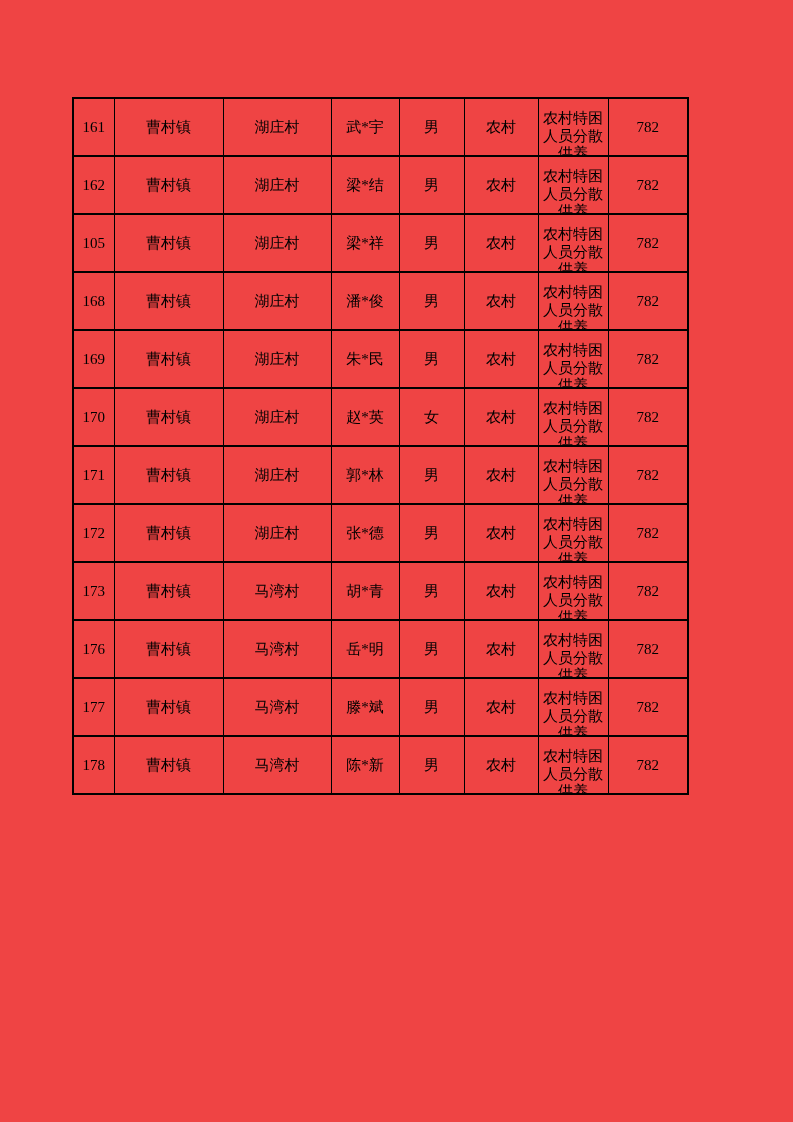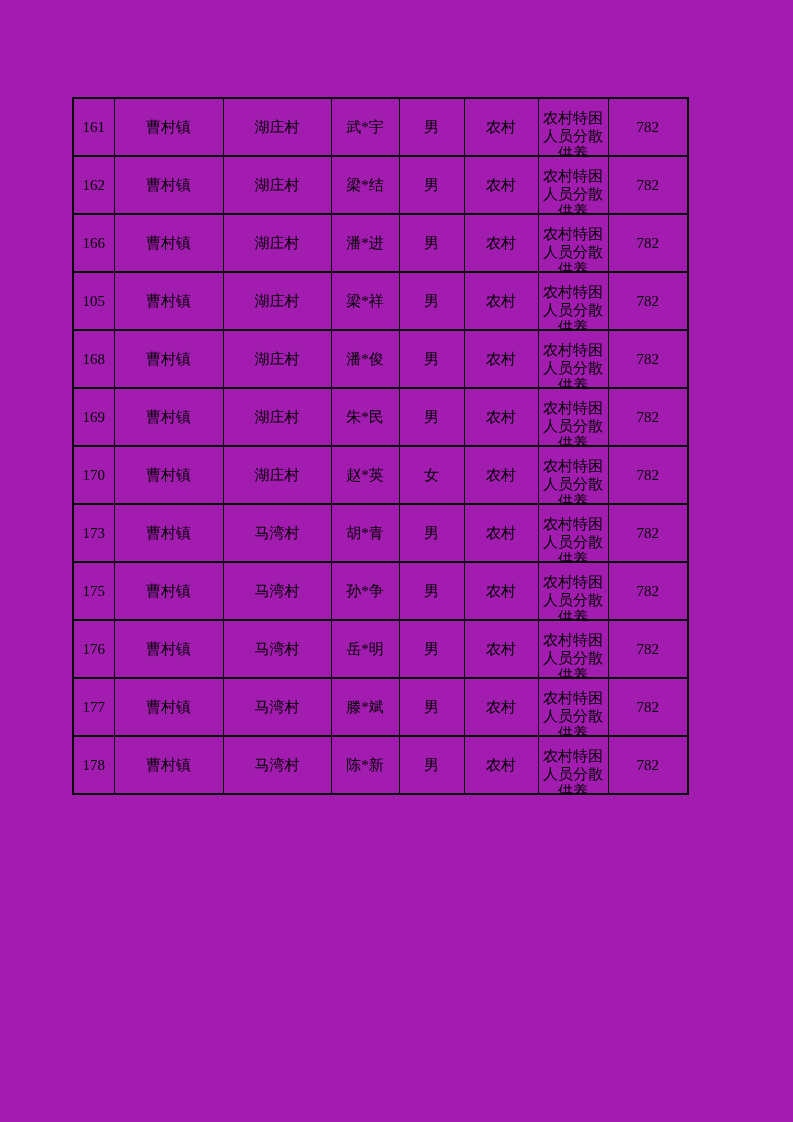--- a/index.html
+++ b/index.html
@@ -12,21 +12,21 @@
     background: #ffffff;
     position: relative;
     font-family: "Liberation Serif", serif;
     color: #000000;
   }
   .page {
     position: absolute;
     left: 0; top: 0;
     width: 793px;
     height: 1122px;
-    background: #a21caf;
+    background: #ef4444;
     overflow: hidden;
   }
   table.benefit-table {
     position: absolute;
     left: 72px;
     top: 97px;
     width: 615px;
     border-collapse: collapse;
     table-layout: fixed;
     border: 2px solid #000000;
@@ -95,32 +95,20 @@
     <td class="cell-residence">农村</td>
     <td class="cell-category">
       <div class="clip">农村特困人员分散供养</div>
     </td>
     <td class="cell-amount">782</td>
   </tr>
 
 
 
 
-  <tr>
-    <td class="cell-seq">166</td>
-    <td class="cell-town">曹村镇</td>
-    <td class="cell-village">湖庄村</td>
-    <td class="cell-name">潘*进</td>
-    <td class="cell-gender">男</td>
-    <td class="cell-residence">农村</td>
-    <td class="cell-category">
-      <div class="clip">农村特困人员分散供养</div>
-    </td>
-    <td class="cell-amount">782</td>
-  </tr>
 
   <tr>
     <td class="cell-seq">105</td>
     <td class="cell-town">曹村镇</td>
     <td class="cell-village">湖庄村</td>
     <td class="cell-name">梁*祥</td>
     <td class="cell-gender">男</td>
     <td class="cell-residence">农村</td>
     <td class="cell-category">
       <div class="clip">农村特困人员分散供养</div>
@@ -160,48 +148,60 @@
     <td class="cell-village">湖庄村</td>
     <td class="cell-name">赵*英</td>
     <td class="cell-gender">女</td>
     <td class="cell-residence">农村</td>
     <td class="cell-category">
       <div class="clip">农村特困人员分散供养</div>
     </td>
     <td class="cell-amount">782</td>
   </tr>
 
-
+  <tr>
+    <td class="cell-seq">171</td>
+    <td class="cell-town">曹村镇</td>
+    <td class="cell-village">湖庄村</td>
+    <td class="cell-name">郭*林</td>
+    <td class="cell-gender">男</td>
+    <td class="cell-residence">农村</td>
+    <td class="cell-category">
+      <div class="clip">农村特困人员分散供养</div>
+    </td>
+    <td class="cell-amount">782</td>
+  </tr>
+
+  <tr>
+    <td class="cell-seq">172</td>
+    <td class="cell-town">曹村镇</td>
+    <td class="cell-village">湖庄村</td>
+    <td class="cell-name">张*德</td>
+    <td class="cell-gender">男</td>
+    <td class="cell-residence">农村</td>
+    <td class="cell-category">
+      <div class="clip">农村特困人员分散供养</div>
+    </td>
+    <td class="cell-amount">782</td>
+  </tr>
 
   <tr>
     <td class="cell-seq">173</td>
     <td class="cell-town">曹村镇</td>
     <td class="cell-village">马湾村</td>
     <td class="cell-name">胡*青</td>
     <td class="cell-gender">男</td>
     <td class="cell-residence">农村</td>
     <td class="cell-category">
       <div class="clip">农村特困人员分散供养</div>
     </td>
     <td class="cell-amount">782</td>
   </tr>
 
 
-  <tr>
-    <td class="cell-seq">175</td>
-    <td class="cell-town">曹村镇</td>
-    <td class="cell-village">马湾村</td>
-    <td class="cell-name">孙*争</td>
-    <td class="cell-gender">男</td>
-    <td class="cell-residence">农村</td>
-    <td class="cell-category">
-      <div class="clip">农村特困人员分散供养</div>
-    </td>
-    <td class="cell-amount">782</td>
-  </tr>
 
   <tr>
     <td class="cell-seq">176</td>
     <td class="cell-town">曹村镇</td>
     <td class="cell-village">马湾村</td>
     <td class="cell-name">岳*明</td>
     <td class="cell-gender">男</td>
     <td class="cell-residence">农村</td>
     <td class="cell-category">
       <div class="clip">农村特困人员分散供养</div>

